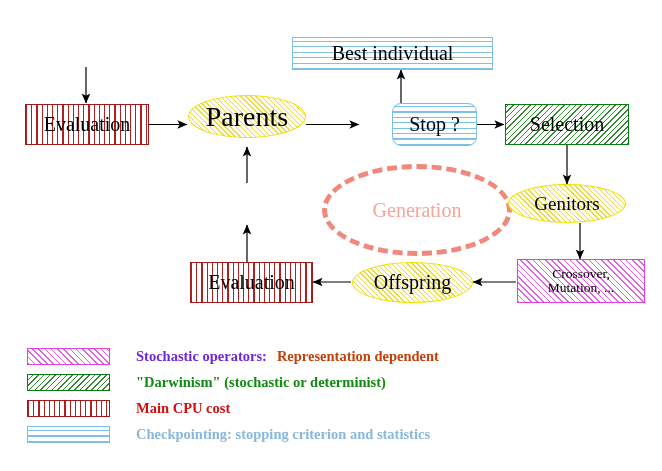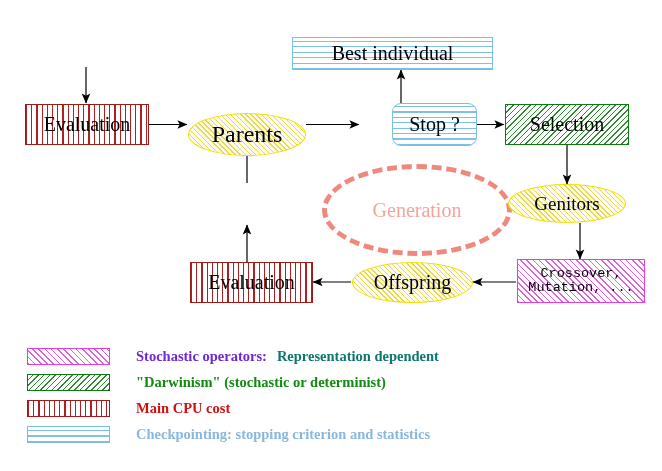--- a/index.html
+++ b/index.html
@@ -168,60 +168,60 @@
 
   <div class="gen-ellipse" style="left:322px; top:164px; width:180px; height:82px; font-size:20px;">
     <span>Generation</span>
   </div>
 
 
   <div class="node fill-red" style="left:25px; top:104px; width:124px; height:41px; font-size:20px;">
     <span>Evaluation</span>
   </div>
 
-  <div class="node fill-yellow ellipse" style="left:188px; top:113px; width:118px; height:43px; font-size:24px;">
+  <div class="node fill-yellow ellipse" style="left:188px; top:95px; width:118px; height:43px; font-size:28px;">
     <span>Parents</span>
   </div>
 
   <div class="node fill-blue" style="left:292px; top:37px; width:201px; height:33px; font-size:20px;">
     <span>Best individual</span>
   </div>
 
   <div class="node fill-blue rounded" style="left:348px; top:103px; width:85px; height:43px; font-size:20px;margin-left:44px;">
     <span>Stop ?</span>
   </div>
 
   <div class="node fill-green" style="left:505px; top:104px; width:124px; height:41px; font-size:20px;">
     <span>Selection</span>
   </div>
 
   <div class="node fill-yellow ellipse" style="left:508px; top:184px; width:118px; height:39px; font-size:19px;">
     <span>Genitors</span>
   </div>
 
-  <div class="node fill-magenta" style="left:517px; top:259px; width:128px; height:44px; font-size:13.5px; flex-direction:column;font-family:Liberation Mono, monospace;">
+  <div class="node fill-magenta" style="left:517px; top:259px; width:128px; height:44px; font-size:13.5px; flex-direction:column;">
     <span>Crossover,</span>
     <span>Mutation, ...</span>
   </div>
 
   <div class="node fill-yellow ellipse" style="left:352px; top:262px; width:121px; height:41px; font-size:20px;">
     <span>Offspring</span>
   </div>
 
   <div class="node fill-red" style="left:190px; top:262px; width:123px; height:41px; font-size:20px;">
     <span>Evaluation</span>
   </div>
 
 
   <div id="legend">
 
     <div class="legend-row" style="top:5px;">
       <div class="legend-swatch fill-magenta"></div>
       <div class="legend-text">
-        <span style="color:#6d28d9;">Stochastic operators:</span><span class="t2" style="color:#0f766e;">Representation dependent</span>
+        <span style="color:#6d28d9;">Stochastic operators:</span><span class="t2" style="color:#c2410c;">Representation dependent</span>
       </div>
     </div>
 
     <div class="legend-row" style="top:31px;">
       <div class="legend-swatch fill-green"></div>
       <div class="legend-text">
         <span style="color:#128a12;">"Darwinism" (stochastic or determinist)</span>
       </div>
     </div>
 

